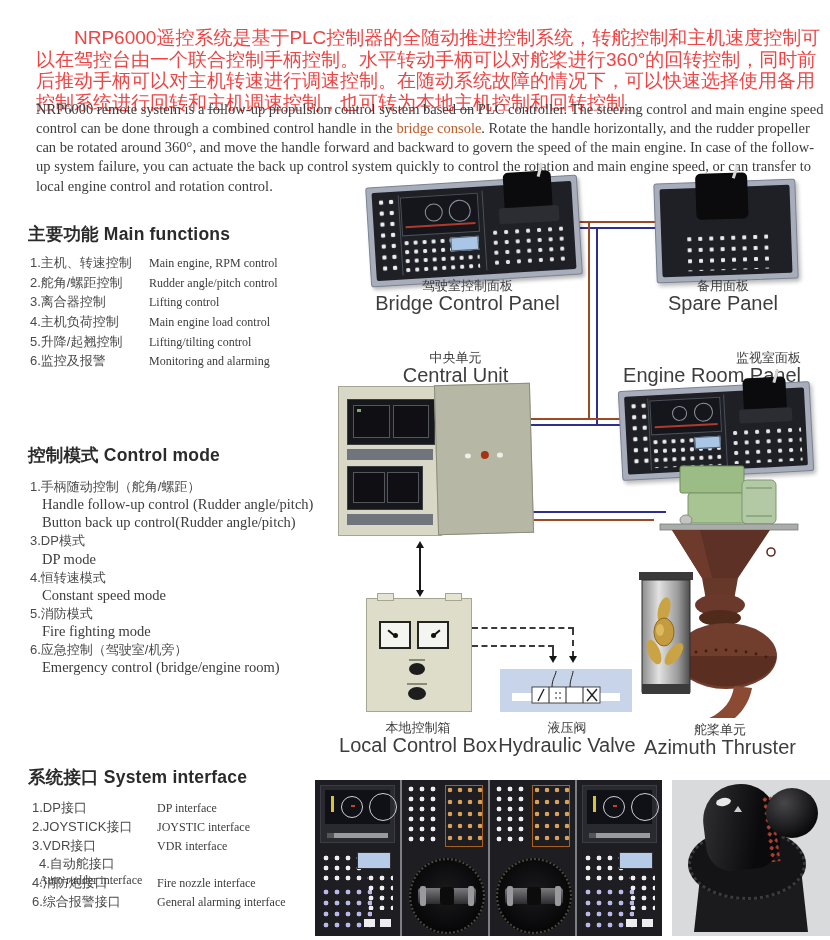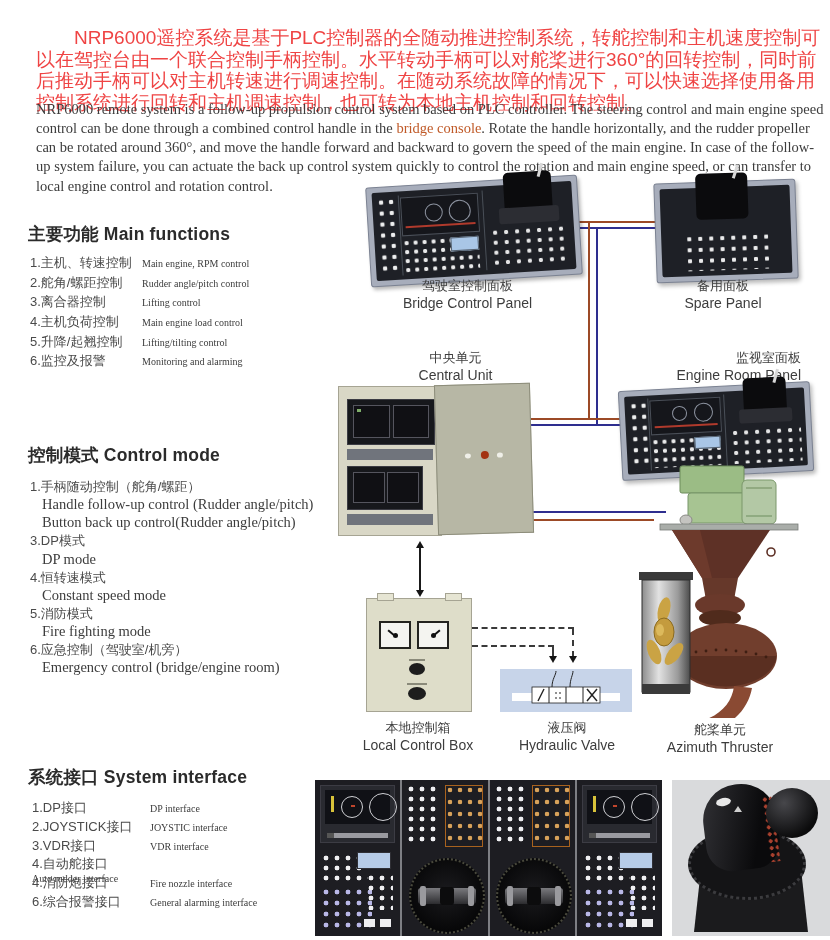--- a/index.html
+++ b/index.html
@@ -8,29 +8,29 @@
   .abs{position:absolute;}
   .serif{font-family:"Liberation Serif","DejaVu Serif",serif;}
 
   
   #intro-zh{left:36px;top:8px;width:786px;font-size:19px;line-height:21.5px;color:#ef4444;text-indent:2em;}
   #intro-en{left:36px;top:85px;width:792px;font-size:14.5px;line-height:19.3px;color:#3c3c3c;}
   .hl{color:#c05a28;}
   .sec-title{font-size:17.5px;font-weight:bold;color:#2b2b2b;letter-spacing:.2px;}
   .mf-row{display:flex;height:19.7px;align-items:baseline;}
   .mf-row .zh{width:112px;font-size:13px;color:#4a4a4a;flex:none;}
-  .mf-row .en{font-size:10px;color:#3c3c3c;}
+  .mf-row .en{font-size:12px;color:#3c3c3c;margin-left:7px;}
   .si-row .zh{width:118px;}
   .cm-item .l1{font-size:13px;color:#4a4a4a;height:18.15px;}
   .cm-item .l2{font-size:14.5px;color:#3c3c3c;height:18.15px;padding-left:12px;}
 
   
   .dlabel{text-align:center;color:#3d3d3d;}
   .dlabel .zh{font-size:13px;line-height:17px;}
-  .dlabel .en{font-size:14px;line-height:18px;}
+  .dlabel .en{font-size:20px;line-height:18px;}
 
   
   .wire{position:absolute;}
   .wred{background:#9c4a26;height:2px;}
   .wblue{background:#2e2e8f;height:2px;}
   .wredv{background:#9c4a26;width:2px;}
   .wbluev{background:#2e2e8f;width:2px;}
   .dash-h{position:absolute;border-top:2px dashed #3a3a3a;height:0;}
   .dash-v{position:absolute;border-left:2px dashed #3a3a3a;width:0;}
   .arr-down{position:absolute;width:0;height:0;border:4px solid transparent;border-top:7px solid #151515;}

